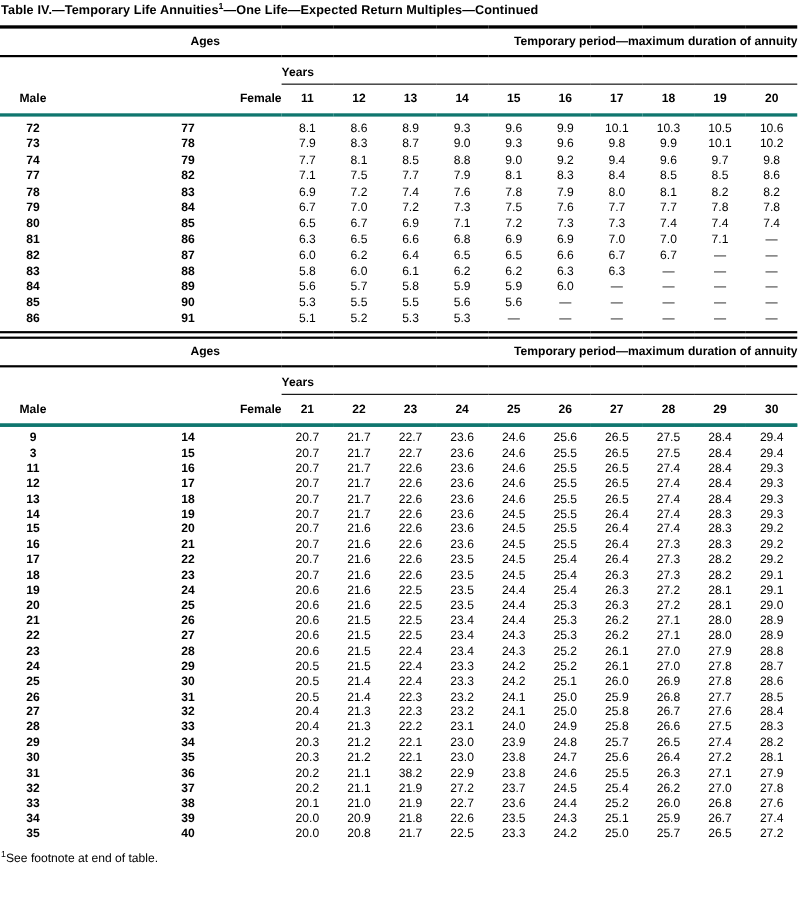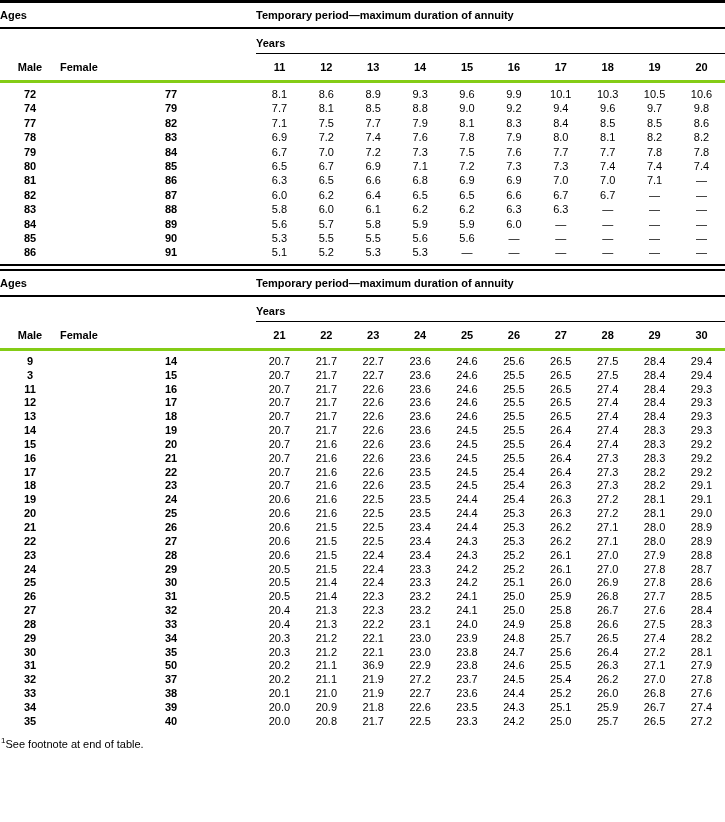--- a/index.html
+++ b/index.html
@@ -37,37 +37,37 @@
   table.t1 { border-top: 3px solid #000; border-bottom: 2.5px solid #000; }
   table.t2 { border-top: 2.5px solid #000; margin-top: 3px; }
   col.c-male   { width: 60px; }
   col.c-female { width: 196px; }
   col.c-year   { width: 46.9px; }
   th, td { padding: 0; font-size: 11px; }
   th { font-weight: bold; }
 
   th.group-ages {
     border-bottom: 2px solid #000;
-    text-align: left;
+    text-align: right;
     padding: 6px 56px 6px 0;
   }
   th.group-period {
     border-bottom: 2px solid #000;
-    text-align: left;
+    text-align: right;
     padding: 6px 0;
   }
   th.years-spacer { border: none; }
   th.years-label {
     border-bottom: 1.5px solid #000;
     text-align: left;
     padding: 8px 0 4px 0;
   }
-  tr.col-head th { border-bottom: 3px solid #84cc16; padding: 7px 0 7px 0; }
+  tr.col-head th { border-bottom: 3px solid #0f766e; padding: 7px 0 7px 0; }
   th.h-male   { text-align: center; }
-  th.h-female { text-align: left; padding-left: 26px; }
+  th.h-female { text-align: right; padding-left: 26px; }
   th.yr-h     { text-align: center; }
 
   tbody td { text-align: center; }
   table.t1 tbody td { line-height: 14.4px; }
   table.t2 tbody td { line-height: 13.85px; }
   tbody tr:first-child td { padding-top: 4px; }
   tbody tr:last-child td  { padding-bottom: 4px; }
   td.age-cell { font-weight: bold; }
   td.female-cell { padding-left: 26px; }
 
@@ -79,20 +79,21 @@
     font-size: 8px;
     vertical-align: super;
     line-height: 0;
   }
 </style>
 </head>
 <body>
 
 <div class="page">
 
+  <div class="doc-title"><span>Table IV.—Temporary Life Annuities</span><sup>1</sup><span>—One Life—Expected Return Multiples—Continued</span></div>
 
   <table class="ert t1">
     <colgroup>
       <col class="c-male">
         <col class="c-female">
       <col class="c-year">
         <col class="c-year">
         <col class="c-year">
         <col class="c-year">
         <col class="c-year">
@@ -135,20 +136,34 @@
           <td class="val-cell">8.9</td>
           <td class="val-cell">9.3</td>
           <td class="val-cell">9.6</td>
           <td class="val-cell">9.9</td>
           <td class="val-cell">10.1</td>
           <td class="val-cell">10.3</td>
           <td class="val-cell">10.5</td>
           <td class="val-cell">10.6</td>
         </tr>
         <tr>
+          <td class="age-cell">73</td>
+          <td class="age-cell female-cell">78</td>
+          <td class="val-cell">7.9</td>
+          <td class="val-cell">8.3</td>
+          <td class="val-cell">8.7</td>
+          <td class="val-cell">9.0</td>
+          <td class="val-cell">9.3</td>
+          <td class="val-cell">9.6</td>
+          <td class="val-cell">9.8</td>
+          <td class="val-cell">9.9</td>
+          <td class="val-cell">10.1</td>
+          <td class="val-cell">10.2</td>
+        </tr>
+        <tr>
           <td class="age-cell">74</td>
           <td class="age-cell female-cell">79</td>
           <td class="val-cell">7.7</td>
           <td class="val-cell">8.1</td>
           <td class="val-cell">8.5</td>
           <td class="val-cell">8.8</td>
           <td class="val-cell">9.0</td>
           <td class="val-cell">9.2</td>
           <td class="val-cell">9.4</td>
           <td class="val-cell">9.6</td>
@@ -641,24 +656,24 @@
           <td class="val-cell">23.0</td>
           <td class="val-cell">23.8</td>
           <td class="val-cell">24.7</td>
           <td class="val-cell">25.6</td>
           <td class="val-cell">26.4</td>
           <td class="val-cell">27.2</td>
           <td class="val-cell">28.1</td>
         </tr>
         <tr>
           <td class="age-cell">31</td>
-          <td class="age-cell female-cell">50</td>
+          <td class="age-cell female-cell">36</td>
           <td class="val-cell">20.2</td>
           <td class="val-cell">21.1</td>
-          <td class="val-cell">36.9</td>
+          <td class="val-cell">38.2</td>
           <td class="val-cell">22.9</td>
           <td class="val-cell">23.8</td>
           <td class="val-cell">24.6</td>
           <td class="val-cell">25.5</td>
           <td class="val-cell">26.3</td>
           <td class="val-cell">27.1</td>
           <td class="val-cell">27.9</td>
         </tr>
         <tr>
           <td class="age-cell">32</td>

